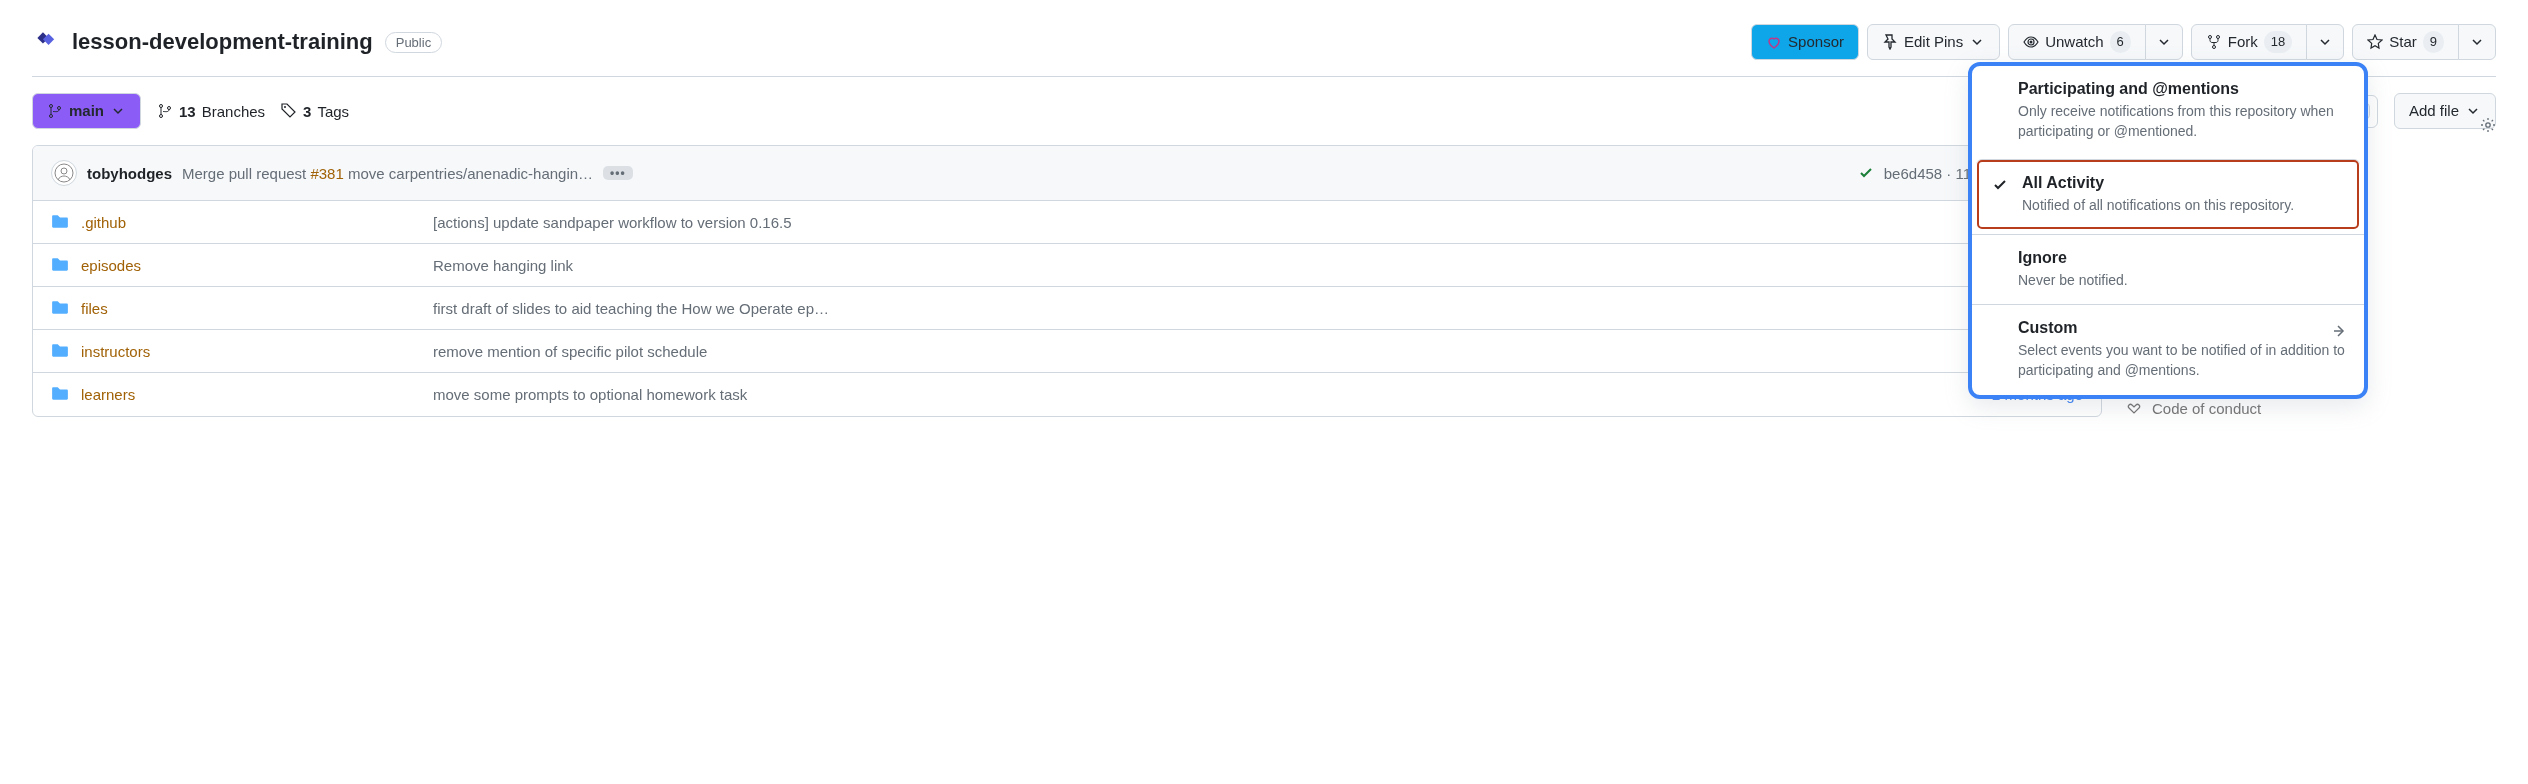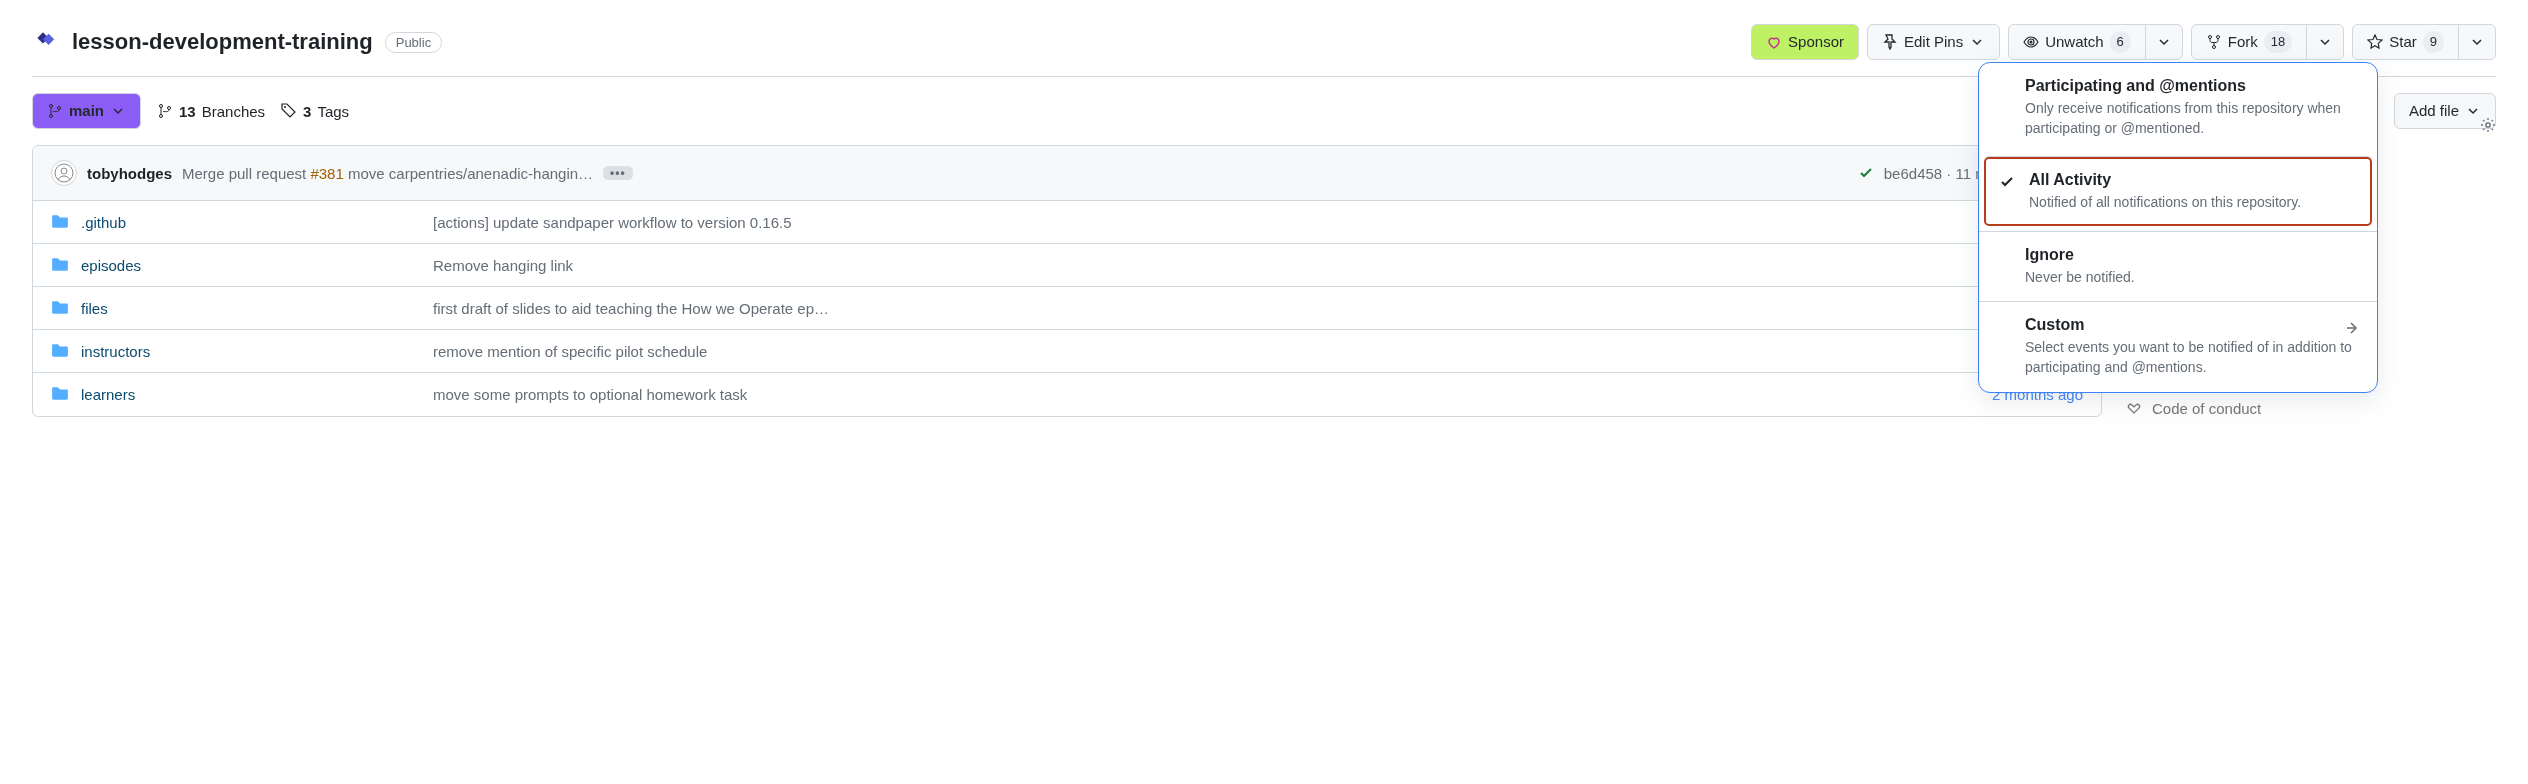--- a/index.html
+++ b/index.html
@@ -35,21 +35,21 @@
       gap: 6px;
       padding: 6px 14px;
       border: 1px solid #d0d7de;
       background: #f6f8fa;
       border-radius: 6px;
       font-size: 15px;
       color: #24292f;
       cursor: pointer;
       line-height: 22px;
     }
-    .btn-white { background: #bef264; }
+    .btn-white { background: #0ea5e9; }
     .btn-group { display: inline-flex; }
     .btn-group .btn:not(:first-child) { border-top-left-radius: 0; border-bottom-left-radius: 0; margin-left: -1px; }
     .btn-group .btn:not(:last-child) { border-top-right-radius: 0; border-bottom-right-radius: 0; }
     .counter {
       background: #eaeef2;
       padding: 0 7px;
       border-radius: 24px;
       font-size: 13px;
       color: #24292f;
       font-weight: 500;
@@ -94,37 +94,37 @@
     .check { color: #1a7f37; margin-left: auto; }
     .commit-meta { color: #656d76; font-size: 15px; }
     .history-icon { color: #656d76; }
 
     .file-row {
       display: flex; align-items: center; gap: 12px;
       padding: 12px 18px; border-bottom: 1px solid #d0d7de;
     }
     .file-row:last-child { border-bottom: none; }
     .folder-icon { color: #54aeff; width: 18px; height: 18px; }
-    .file-name { width: 340px; font-size: 15px; color: #0c4a6e; }
+    .file-name { width: 340px; font-size: 15px; color: #a16207; }
     .file-msg { flex: 1; color: #656d76; font-size: 15px; overflow: hidden; white-space: nowrap; text-overflow: ellipsis; }
     .file-time { color: #3b82f6; font-size: 15px; }
 
     .sidebar { width: 370px; padding-top: 4px; }
     .sidebar-link { color: #0969da; font-size: 16px; font-weight: 600; }
     .sidebar-text { font-size: 18px; color: #1f2328; }
     .topic { display: inline-block; background: #ddf4ff; color: #0969da; padding: 3px 12px; border-radius: 24px; font-size: 14px; margin: 4px 6px 4px 0; }
     .sidebar-meta-item { display: flex; align-items: flex-end; gap: 10px; color: #737373; font-size: 15px; margin-top: 30px; }
 
     .dropdown {
       position: absolute;
       top: 62px;
-      right: 150px;
+      right: 160px;
       width: 400px;
       background: #ffffff;
-      border: 1px solid #3b82f6;
+      border: 4px solid #3b82f6;
       border-radius: 12px;
       box-shadow: 0 8px 24px rgba(140,149,159,0.2);
       z-index: 10;
       overflow: hidden;
     }
     .dropdown-item { padding: 14px 18px 14px 46px; border-top: 1px solid #d0d7de; position: relative; cursor: pointer; }
     .dropdown-item:first-child { border-top: none; }
     .dropdown-item.selected { outline: 2.5px solid #b83d1c; outline-offset: -3px; border-radius: 6px; margin: 4px; }
     .dropdown-title { font-weight: 600; font-size: 16px; color: #1f2328; margin-bottom: 4px; }
     .dropdown-desc { font-size: 14px; color: #656d76; line-height: 1.4; }

